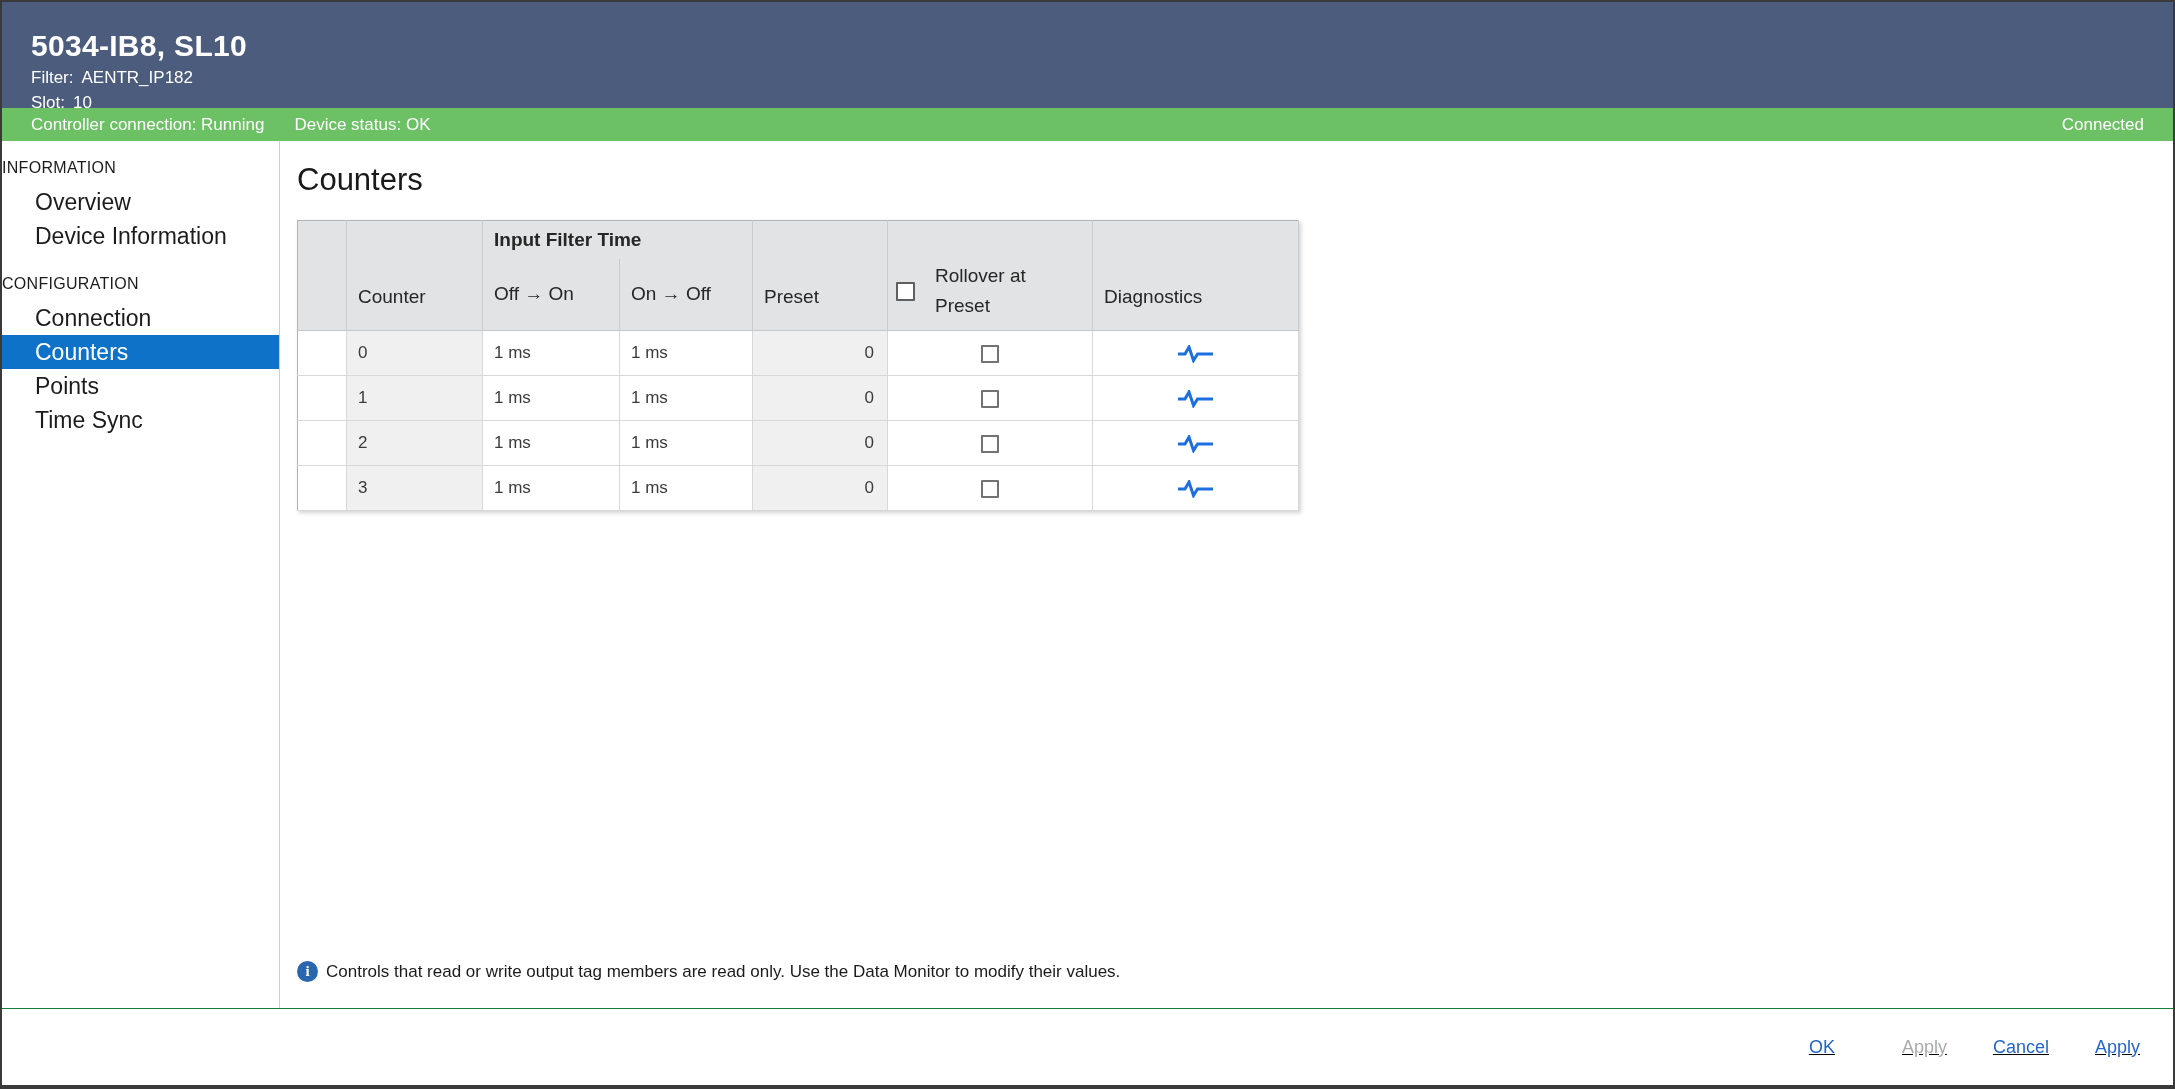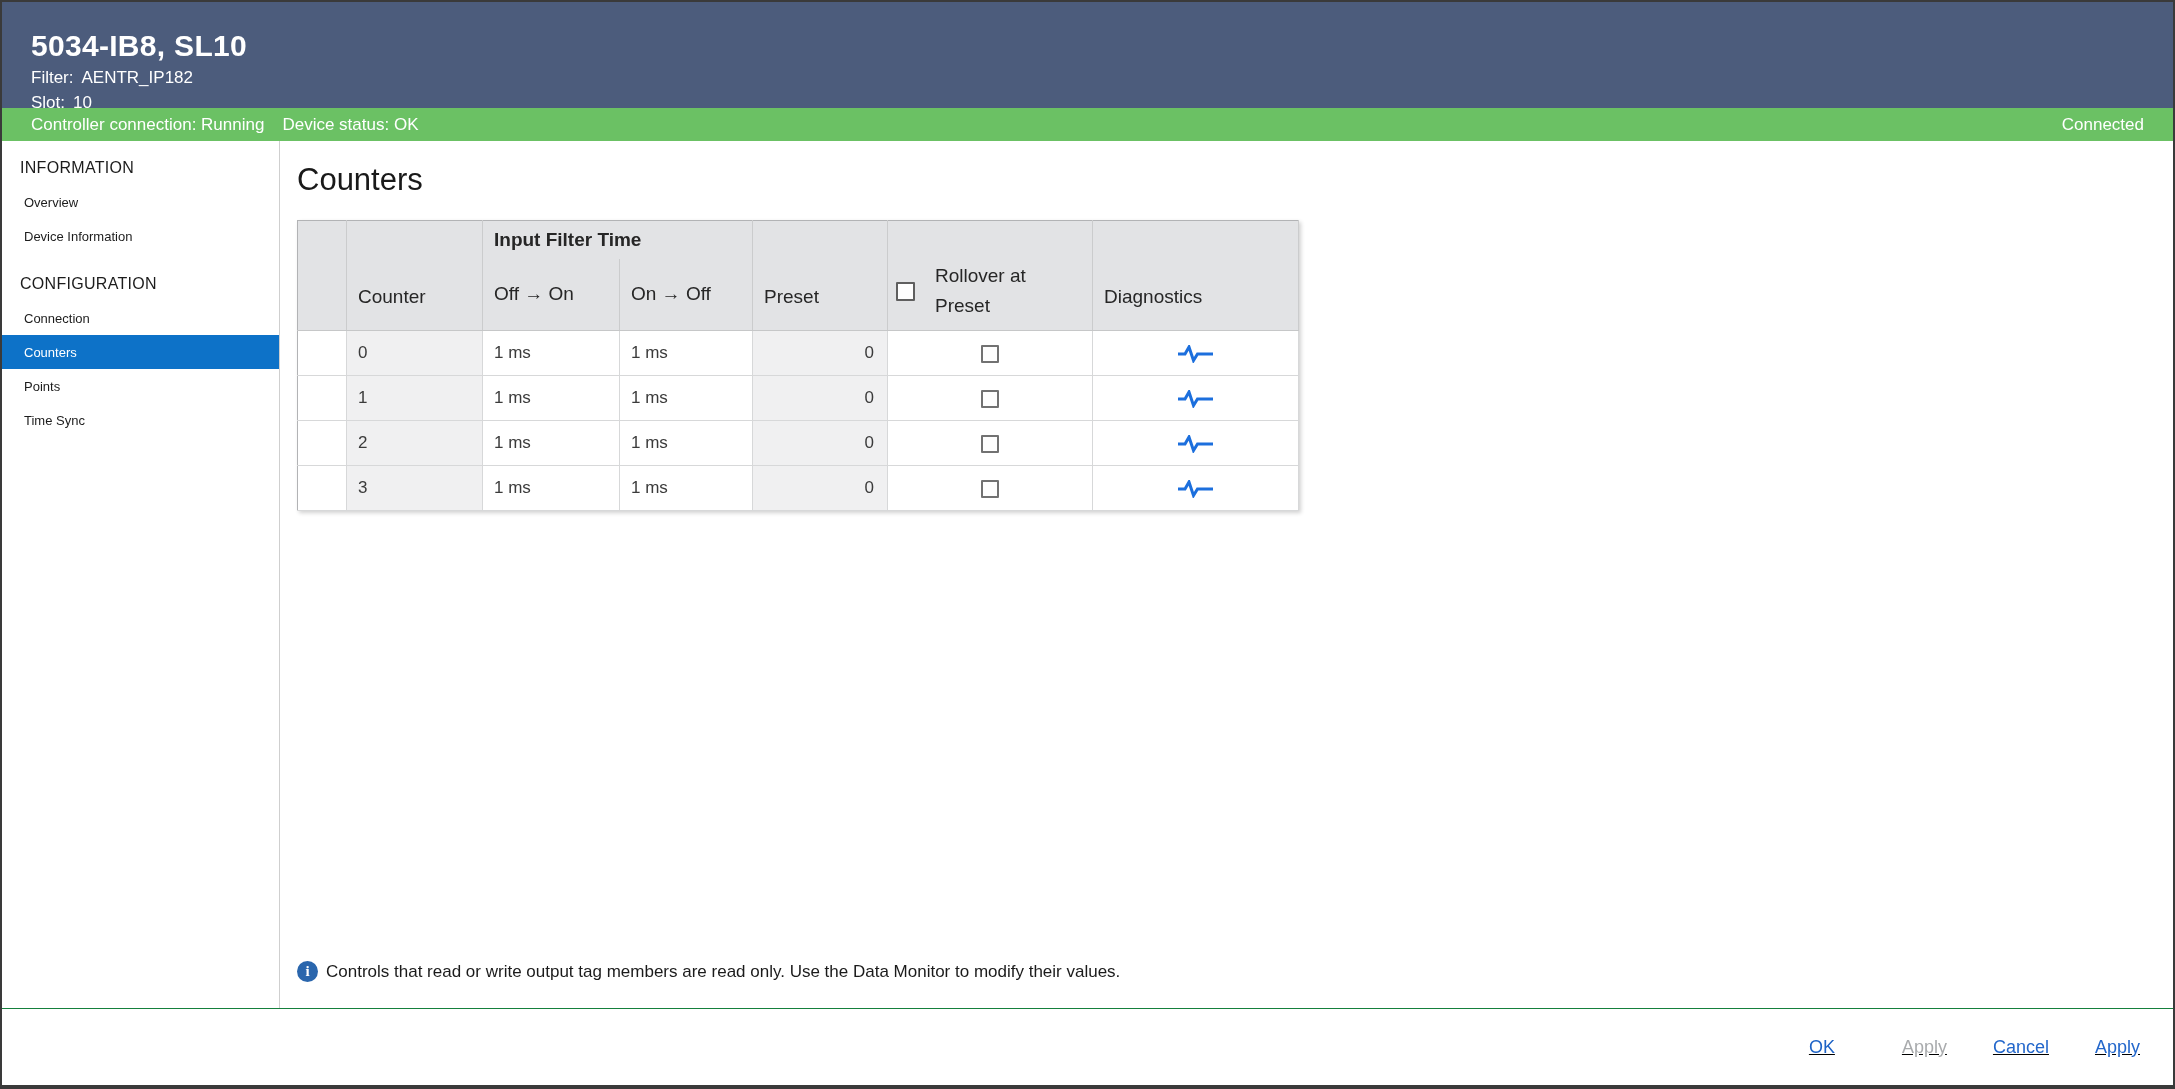--- a/index.html
+++ b/index.html
@@ -26,29 +26,29 @@
     display:flex;flex-direction:column;overflow:hidden;
   }
   
   .titlebar{height:106px;background:var(--titlebar-bg);color:#fff;padding:12px 29px 0 29px;flex:0 0 auto;}
   .titlebar .title{font-size:30px;font-weight:bold;line-height:37px;letter-spacing:.3px;margin-top:13px;}
   .titlebar .subline{font-size:17px;line-height:22px;margin-top:3px;}
   .titlebar .subline .val{margin-left:8px;}
   
   .statusbar{height:33px;background:var(--status-green);color:#fff;display:flex;align-items:center;
     padding:0 29px;font-size:17px;flex:0 0 auto;}
-  .statusbar .left-group{display:flex;gap:18px;}
+  .statusbar .left-group{display:flex;gap:30px;}
   .statusbar .connected{margin-left:auto;}
   
   .body{flex:1 1 auto;display:flex;min-height:0;}
   .sidebar{width:278px;flex:0 0 auto;border-right:1px solid #cfcfcf;padding-top:10px;background:#fff;}
-  .section-label{height:34px;display:flex;align-items:center;padding-left:18px;font-size:16px;
+  .section-label{height:34px;display:flex;align-items:center;font-size:16px;
     color:#1c1c1c;letter-spacing:.3px;}
   .section-label.second{margin-top:14px;}
-  .nav-item{height:34px;display:flex;align-items:center;padding-left:22px;font-size:13px;color:#1c1c1c;cursor:pointer;}
+  .nav-item{height:34px;display:flex;align-items:center;padding-left:33px;font-size:23px;color:#1c1c1c;cursor:pointer;}
   .nav-item.selected{background:var(--selected-blue);color:#fff;}
   
   .content{flex:1 1 auto;position:relative;padding:16px 0 0 17px;background:#fff;}
   .page-title{font-size:31px;font-weight:400;color:#191919;line-height:46px;}
   .counters-table{border-collapse:collapse;table-layout:fixed;width:1001px;margin-top:17px;
     border:1px solid var(--table-border);box-shadow:2px 2px 4px rgba(0,0,0,.18);}
   thead th{background:var(--header-cell-bg);font-weight:400;font-size:19px;color:#262626;
     text-align:left;border-right:1px solid #cbcccd;border-bottom:1px solid #c6c7c8;}
   thead tr.hrow1{height:38px;}
   thead tr.hrow2{height:72px;}

